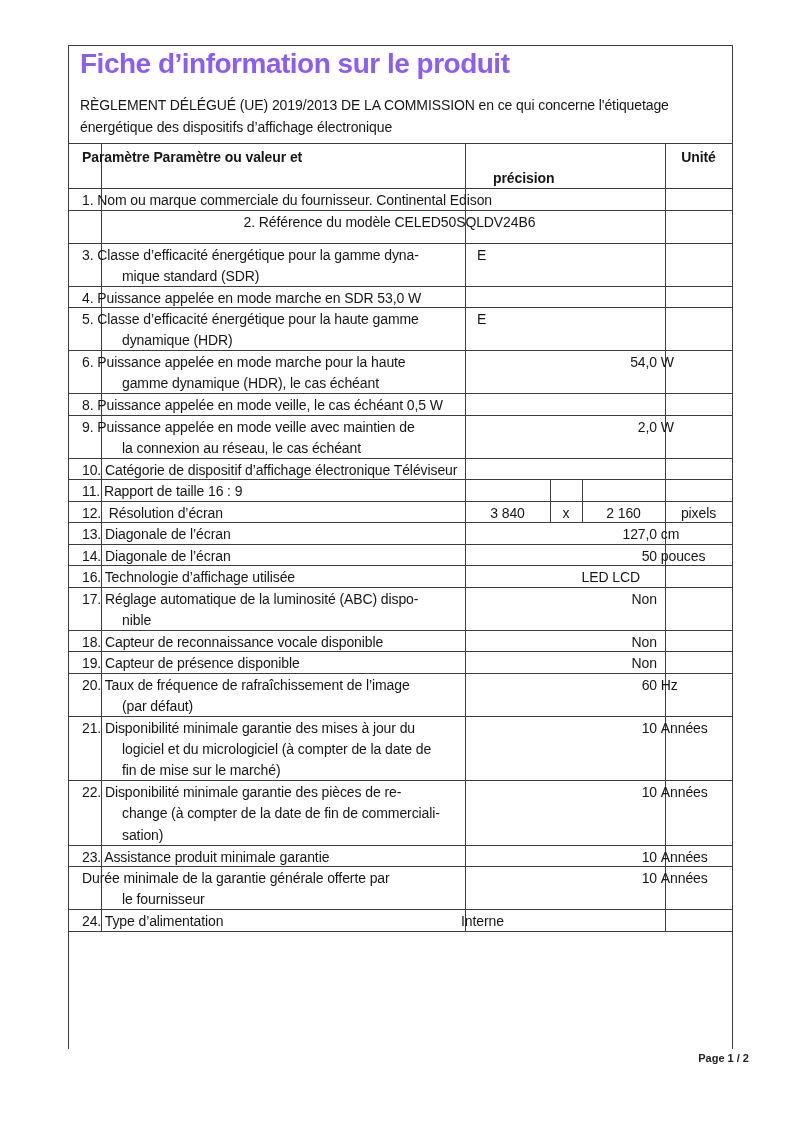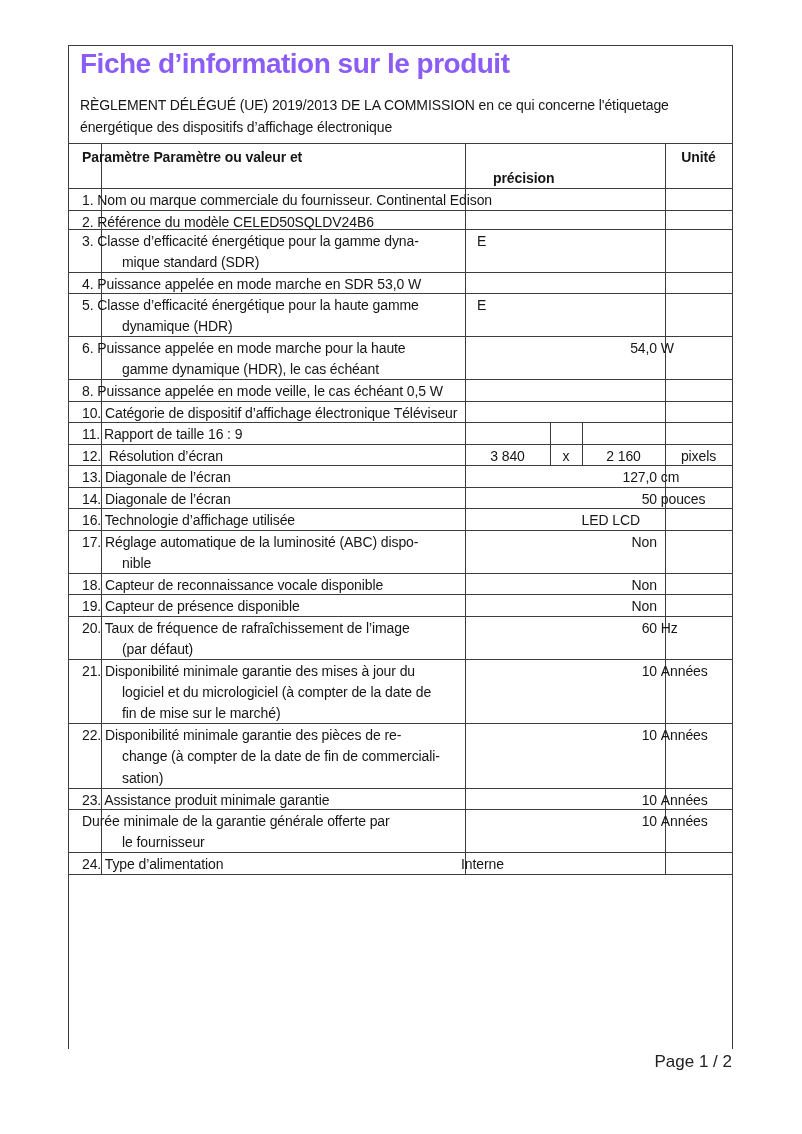--- a/index.html
+++ b/index.html
@@ -50,22 +50,22 @@
   .rc1{left:397px;width:85px;} .rc2{left:482px;width:32px;}
   .rc3{left:514px;width:83px;} .rc4{left:597px;width:67px;}
   .subline{position:absolute;top:0;bottom:0;width:1px;background:#3d3d3d;z-index:0;}
   .sub1{left:482px;} .sub2{left:514px;}
 
   .unit-h{position:absolute;left:597px;top:3px;width:67px;text-align:center;z-index:1;}
   .header-row .param{top:3px;}
   .header-row .value{top:3px;text-align:left;padding-left:28px;}
 
   .footer{
-    position:absolute;top:1052px;left:0;width:732px;text-align:right;
-    font-size:17px;color:#222;z-index:1;
+    position:absolute;top:1052px;left:17px;width:732px;text-align:right;
+    font-size:11px;color:#222;z-index:1;font-weight:bold;
   }
 </style>
 </head>
 <body>
 
 <div>
 
   <div id="frame-top" class="frame-line"></div>
   <div id="frame-left" class="frame-line"></div>
   <div id="frame-right" class="frame-line"></div>
@@ -82,21 +82,21 @@
       <span class="param">Paramètre Paramètre ou valeur et</span>
       <span class="value"><br>précision</span>
       <span class="unit-h">Unité</span>
     </div>
 
     <div id="rows-box">
         <div class="row" style="height: 21.5px;">
     <span class="param">1. Nom ou marque commerciale du fournisseur. Continental Edison</span>
 
   </div>
-        <div class="row" style="height: 19px;">
+        <div class="row" style="height: 33px; text-align: center;">
     <span class="param">2. Référence du modèle CELED50SQLDV24B6</span>
 
   </div>
         <div class="row" style="height: 43px;">
     <span class="param">3. Classe d’efficacité énergétique pour la gamme dyna-<br>mique standard (SDR)</span>
     <span class="value left"><span class="num">E</span></span>
   </div>
         <div class="row" style="height: 21.5px;">
     <span class="param">4. Puissance appelée en mode marche en SDR 53,0 W</span>
 
@@ -105,20 +105,24 @@
     <span class="param">5. Classe d’efficacité énergétique pour la haute gamme<br>dynamique (HDR)</span>
     <span class="value left"><span class="num">E</span></span>
   </div>
         <div class="row" style="height: 43px;">
     <span class="param">6. Puissance appelée en mode marche pour la haute<br>gamme dynamique (HDR), le cas échéant</span>
     <span class="value right"><span class="num">54,0</span><span class="unit">W</span></span>
   </div>
         <div class="row" style="height: 21.5px;">
     <span class="param">8. Puissance appelée en mode veille, le cas échéant 0,5 W</span>
 
+  </div>
+        <div class="row" style="height: 43px;">
+    <span class="param">9. Puissance appelée en mode veille avec maintien de<br>la connexion au réseau, le cas échéant</span>
+    <span class="value right"><span class="num">2,0</span><span class="unit">W</span></span>
   </div>
         <div class="row" style="height: 21.5px;">
     <span class="param">10. Catégorie de dispositif d’affichage électronique Téléviseur</span>
 
   </div>
         <div class="row" style="height: 21.5px;">
     <span class="param">11. Rapport de taille 16 : 9</span>
 
   <div class="subline sub1"></div>
           <div class="subline sub2"></div>

